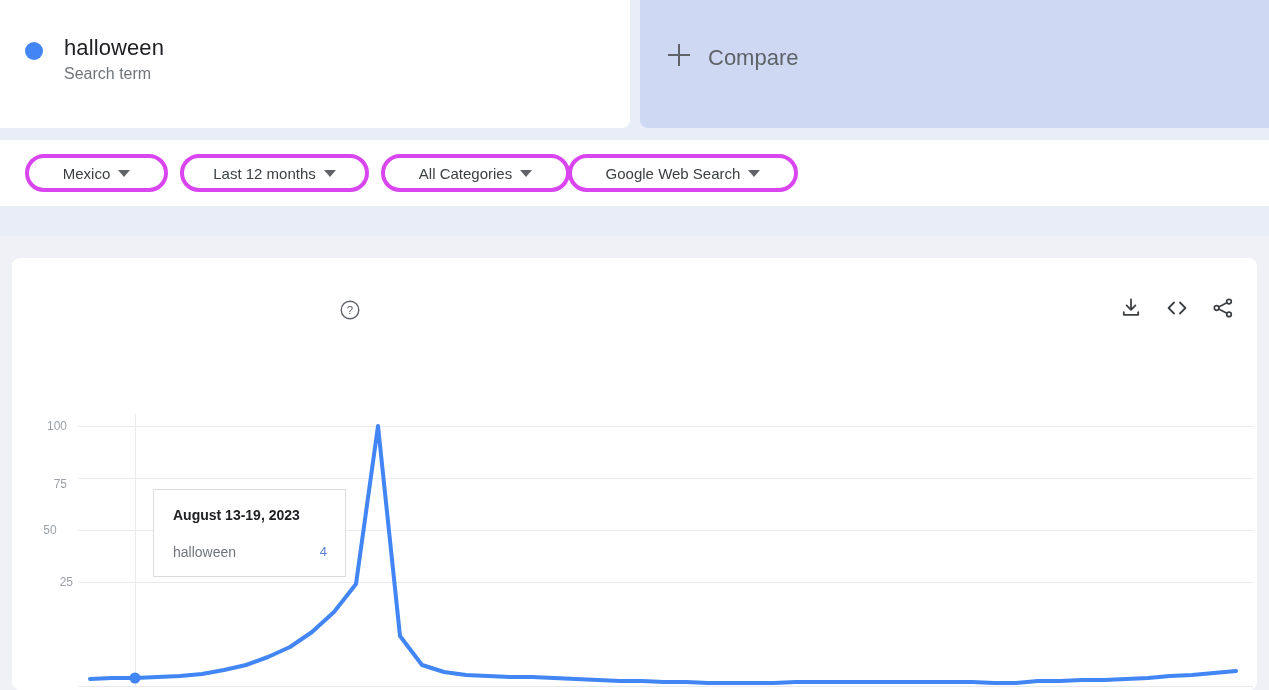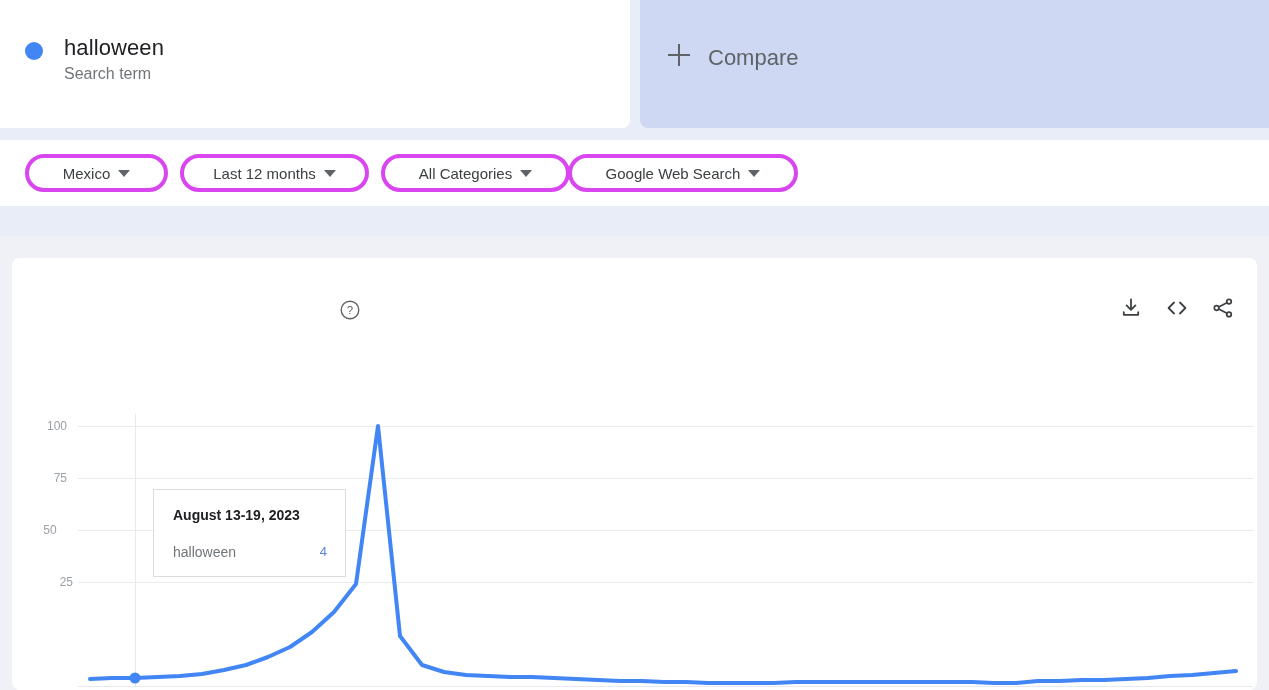--- a/index.html
+++ b/index.html
@@ -328,21 +328,21 @@
                 688,329 710,329 732,329 754,329 776,328 798,328 820,328
                 842,328 864,328 886,328 908,328 930,328 952,328 974,329
                 996,329 1018,327 1040,327 1062,326 1084,326 1106,325
                 1128,324 1150,322 1172,321 1194,319 1216,317">
       </polyline>
 
       <circle cx="115" cy="324" r="5.5" fill="#4285f4"></circle>
     </svg>
 
     <div class="y-tick" style="left:13px; top:66px;">100</div>
-    <div class="y-tick" style="left:13px; top:118px;">75</div>
+    <div class="y-tick" style="left:13px; top:124px;">75</div>
     <div class="y-tick" style="left:13px; top:170px;text-align:center;">50</div>
     <div class="y-tick" style="left:19px; top:222px;">25</div>
 
   </div>
 </div>
 
 <div id="tooltip">
   <div id="tooltip-date">August 13-19, 2023</div>
   <div id="tooltip-term">halloween</div>
   <div id="tooltip-value">4</div>

